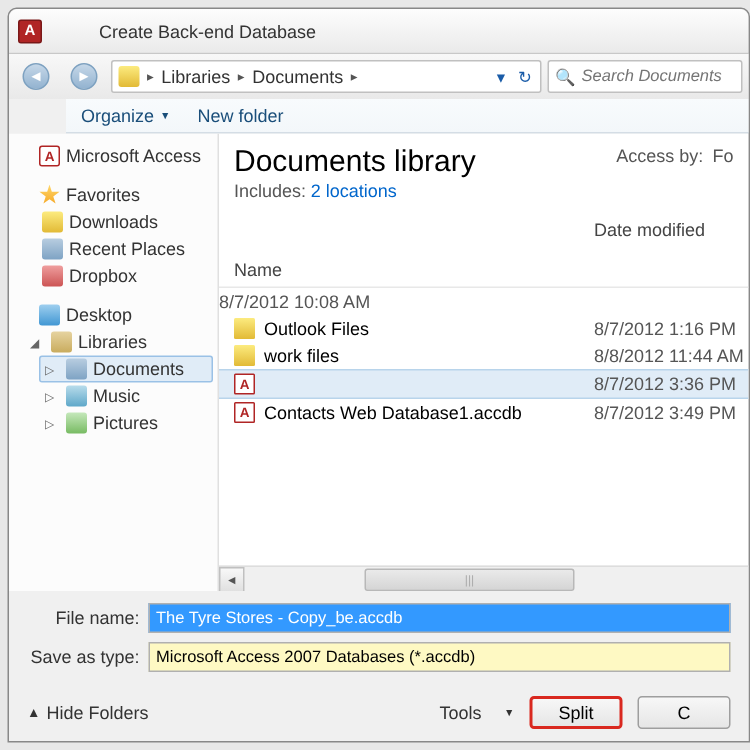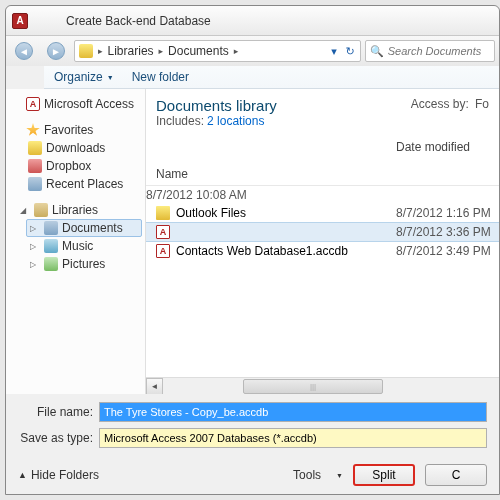--- a/index.html
+++ b/index.html
@@ -33,21 +33,21 @@
 .docs-ic { background: linear-gradient(#b8cde0,#7ea3c4); }
 .mus-ic { background: linear-gradient(#b8dceb,#5fa8c9); }
 .pic-ic { background: linear-gradient(#c5e8bb,#78bb63); }
 .desk-ic { background: linear-gradient(#9ecfef,#4197d3); }
 .db-ic { background: linear-gradient(#ef9e9e,#cc5454); }
 .access-ic { background: #fff; border: 1px solid #b02525; color: #b02525; font-size: 9px; font-weight: bold; display: flex; align-items: center; justify-content: center; }
 .lib-ic { background: linear-gradient(#e6d3a0,#c9ac5e); }
 .spacer { height: 8px; }
 .content { flex: 1; display: flex; flex-direction: column; background: #fff; }
 .lib-header { padding: 8px 10px; }
-.lib-title { color: #0c4a6e; font-size: 15px; }
+.lib-title { color: #000000; font-size: 20px; }
 .lib-sub { color: #555; font-size: 11px; }
 .lib-link { color: #0066cc; }
 .arrange { float: right; color: #555; font-size: 11px; }
 .list-header { display: flex; border-bottom: 1px solid #e8e8e8; padding: 4px 0; color: #444; font-size: 11px; }
 .col-name { width: 250px; padding-left: 10px; margin-top: 27px; }
 .col-date { flex: 1; }
 .file-row { display: flex; align-items: center; padding: 2px 0; font-size: 11px; }
 .file-row.sel { background: #e0ecf7; border-top: 1px solid #b8d4eb; border-bottom: 1px solid #b8d4eb; }
 .file-icon { width: 14px; height: 14px; margin-left: 10px; margin-right: 6px; border-radius: 1px; }
 .file-name-col { width: 250px; display: flex; align-items: center; }
@@ -121,28 +121,33 @@
       <div class="side-item">
         <span class="side-tri"></span>
           <span class="side-icon star-ic"></span>
         <span>Favorites</span>
       </div>
       <div class="side-item" style="padding-left:22px">
         <span class="side-icon fldr-ic"></span>
         <span>Downloads</span>
       </div>
       <div class="side-item" style="padding-left:22px">
+        <span class="side-icon docs-ic"></span>
+        <span>Recent Places</span>
+      </div>
+      <div class="side-item" style="padding-left:22px">
         <span class="side-icon db-ic"></span>
         <span>Dropbox</span>
       </div>
-      <div class="side-item" style="padding-left:22px">
-        <span class="side-icon docs-ic"></span>
-        <span>Recent Places</span>
-      </div>
       <div class="spacer"></div>
+      <div class="side-item">
+        <span class="side-tri"></span>
+          <span class="side-icon desk-ic"></span>
+        <span>Desktop</span>
+      </div>
       <div class="side-item" style="padding-left:14px">
         <span class="side-tri">◢</span>
           <span class="side-icon lib-ic"></span>
         <span>Libraries</span>
       </div>
       <div class="side-item sel" style="margin-left:20px">
         <span class="side-tri">▷</span>
           <span class="side-icon docs-ic"></span>
         <span>Documents</span>
       </div>
@@ -177,20 +182,27 @@
           <div class="file-row">
             <div class="file-date-col">8/7/2012 10:08 AM</div>
           </div>
           <div class="file-row">
             <div class="file-name-col">
               <div class="file-icon fldr-ic"></div>
               <span>Outlook Files</span>
             </div>
             <div class="file-date-col">8/7/2012 1:16 PM</div>
           </div>
+          <div class="file-row">
+            <div class="file-name-col">
+              <div class="file-icon fldr-ic"></div>
+              <span>work files</span>
+            </div>
+            <div class="file-date-col">8/8/2012 11:44 AM</div>
+          </div>
           <div class="file-row sel">
             <div class="file-name-col">
               <div class="file-icon access-ic">A</div>
             </div>
             <div class="file-date-col">8/7/2012 3:36 PM</div>
           </div>
           <div class="file-row">
             <div class="file-name-col">
               <div class="file-icon access-ic">A</div>
               <span>Contacts Web Database1.accdb</span>

